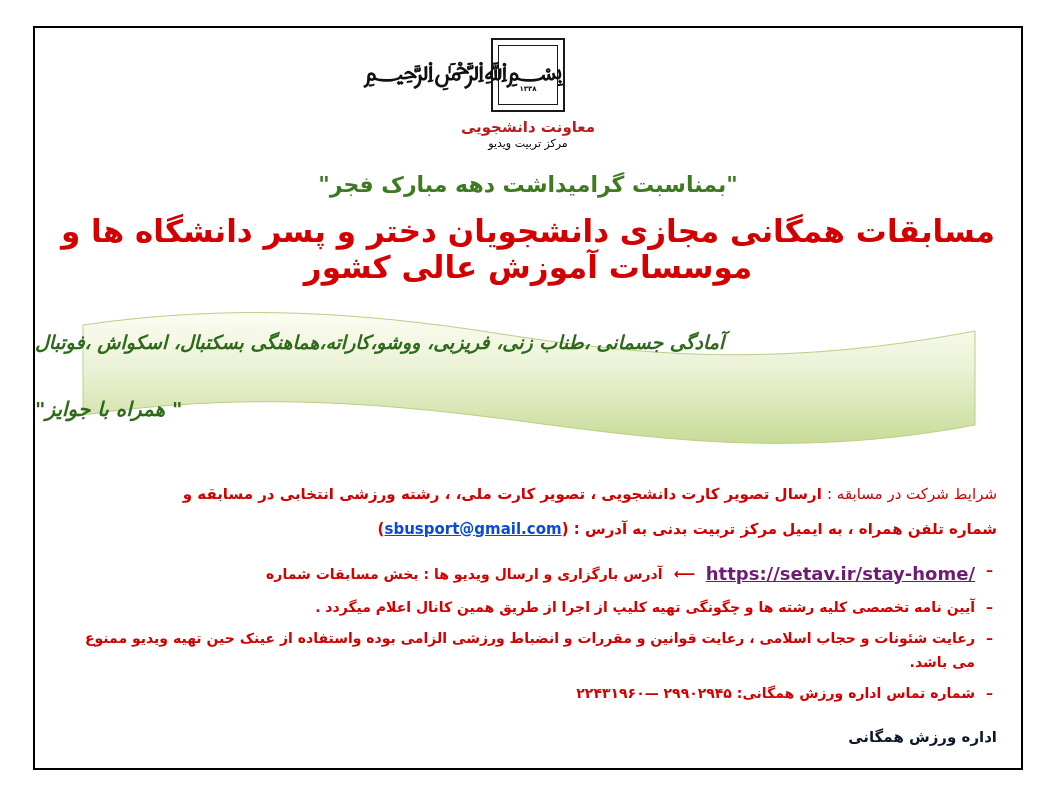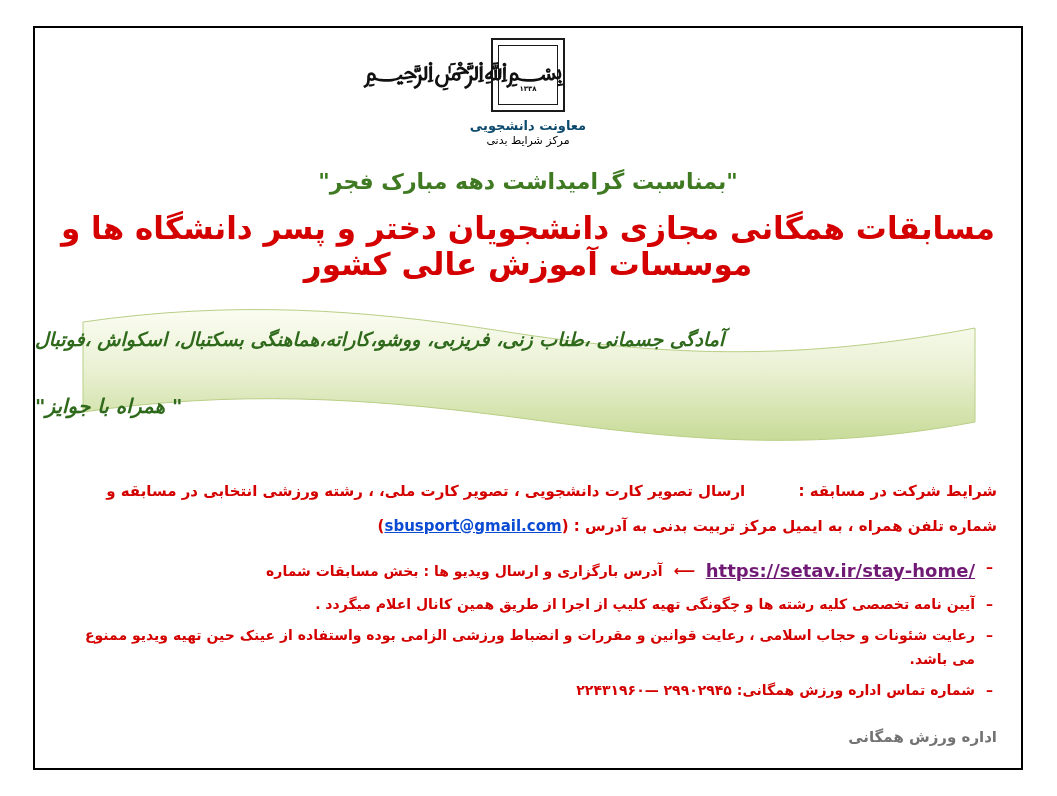--- a/index.html
+++ b/index.html
@@ -58,23 +58,23 @@
   }
   .logo .glyph small {
     display: block;
     font-size: 7px;
     font-weight: bold;
     letter-spacing: 1px;
     margin-top: 2px;
   }
   .org-1 {
     margin-top: 6px;
-    font-size: 13px;
-    font-weight: bold;
-    color: #0c4a6e;
+    font-size: 15px;
+    font-weight: bold;
+    color: #b91c1c;
     font-family: "DejaVu Sans", sans-serif;
   }
   .org-2 {
     margin-top: 1px;
     font-size: 11px;
     color: #000000;
     font-family: "DejaVu Sans", sans-serif;
   }
 
   
@@ -137,22 +137,21 @@
     text-align: right;
   }
   .cond-line {
     color: #d40000;
     font-size: 15px;
     font-weight: bold;
     line-height: 1.85;
     font-family: "DejaVu Sans", sans-serif;
   }
   .cond-line .label {
-    font-weight: bold;
-    margin-left: 48px;
+    font-weight: normal;
   }
   .email-link {
     color: #0b4bd4;
     text-decoration: underline;
     font-weight: bold;
     direction: ltr;
     unicode-bidi: embed;
     display: inline-block;
   }
 
@@ -209,39 +208,39 @@
     color: #d40000;
     padding: 0 6px;
   }
 
   .footer {
     position: absolute;
     right: 24px;
     bottom: 22px;
     font-size: 15px;
     font-weight: bold;
-    color: #737373;
+    color: #0f172a;
     font-family: "DejaVu Sans", sans-serif;
   }
 </style>
 </head>
 <body>
 
 <div class="poster">
 
   <div class="header">
     <div class="logo">
       <div class="inner-ring"></div>
       <div class="glyph">
         ﷽
         <small>۱۳۳۸</small>
       </div>
     </div>
     <div class="org-1">معاونت دانشجویی</div>
-    <div class="org-2">مرکز شرایط بدنی</div>
+    <div class="org-2">مرکز تربیت ویدیو</div>
   </div>
 
   <div class="title-green">"بمناسبت گرامیداشت دهه مبارک فجر"</div>
   <div class="title-red">مسابقات همگانی مجازی دانشجویان دختر و پسر دانشگاه ها و موسسات آموزش عالی کشور</div>
 
   <div class="banner-wrap">
     <svg width="986" height="160" viewBox="0 0 986 160">
       <defs>
         <linearGradient id="bgrad" x1="0" y1="0" x2="0" y2="1">
           <stop offset="0%" stop-color="#fbfdf2"></stop>

